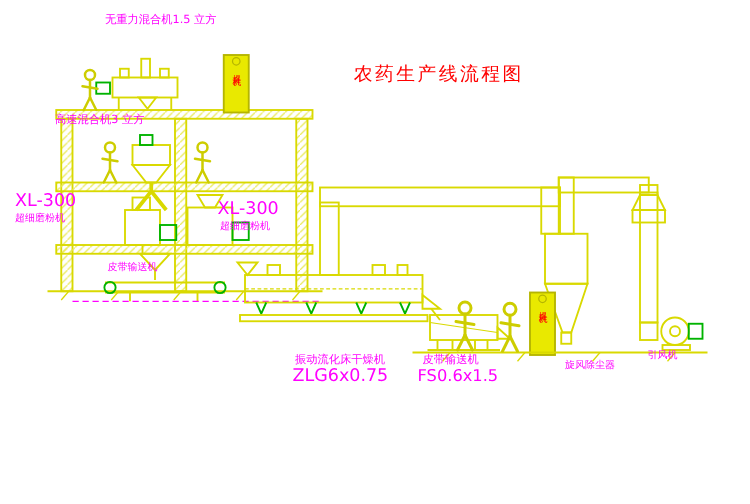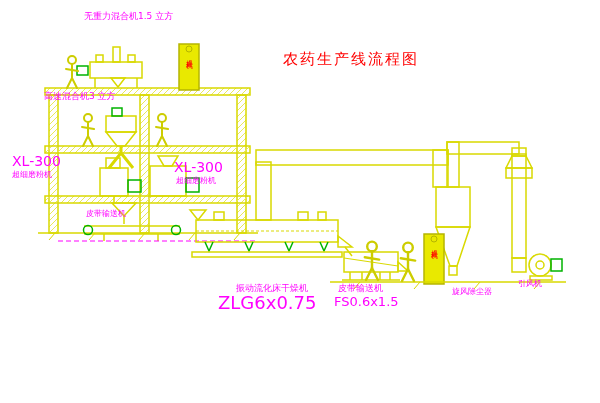--- a/index.html
+++ b/index.html
@@ -188,21 +188,21 @@
 
   <div class="lbl" style="left:12px;top:154px;font-size:14px;">XL-300</div>
   <div class="lbl" style="left:12px;top:171px;font-size:8px;">超细磨粉机</div>
 
   <div class="lbl" style="left:174px;top:160px;font-size:14px;">XL-300</div>
   <div class="lbl" style="left:176px;top:177px;font-size:8px;">超细磨粉机</div>
 
   <div class="lbl" style="left:86px;top:210px;font-size:8px;">皮带输送机</div>
 
   <div class="lbl" style="left:212px;top:284px;font-size:9px;margin-left:24px;">振动流化床干燥机</div>
-  <div class="lbl" style="left:218px;top:294px;font-size:18px;">ZLG6x0.75</div>
+  <div class="lbl" style="left:234px;top:294px;font-size:14px;">ZLG6x0.75</div>
 
   <div class="lbl" style="left:338px;top:284px;font-size:9px;">皮带输送机</div>
   <div class="lbl" style="left:334px;top:295px;font-size:13px;text-align:center;">FS0.6x1.5</div>
 
   <div class="lbl" style="left:452px;top:288px;font-size:8px;">旋风除尘器</div>
   <div class="lbl" style="left:518px;top:280px;font-size:8px;">引风机</div>
 
   <div class="vlabel" style="left:185px;top:54px;">提升机</div>
   <div class="vlabel" style="left:430px;top:244px;">提升机</div>
 

